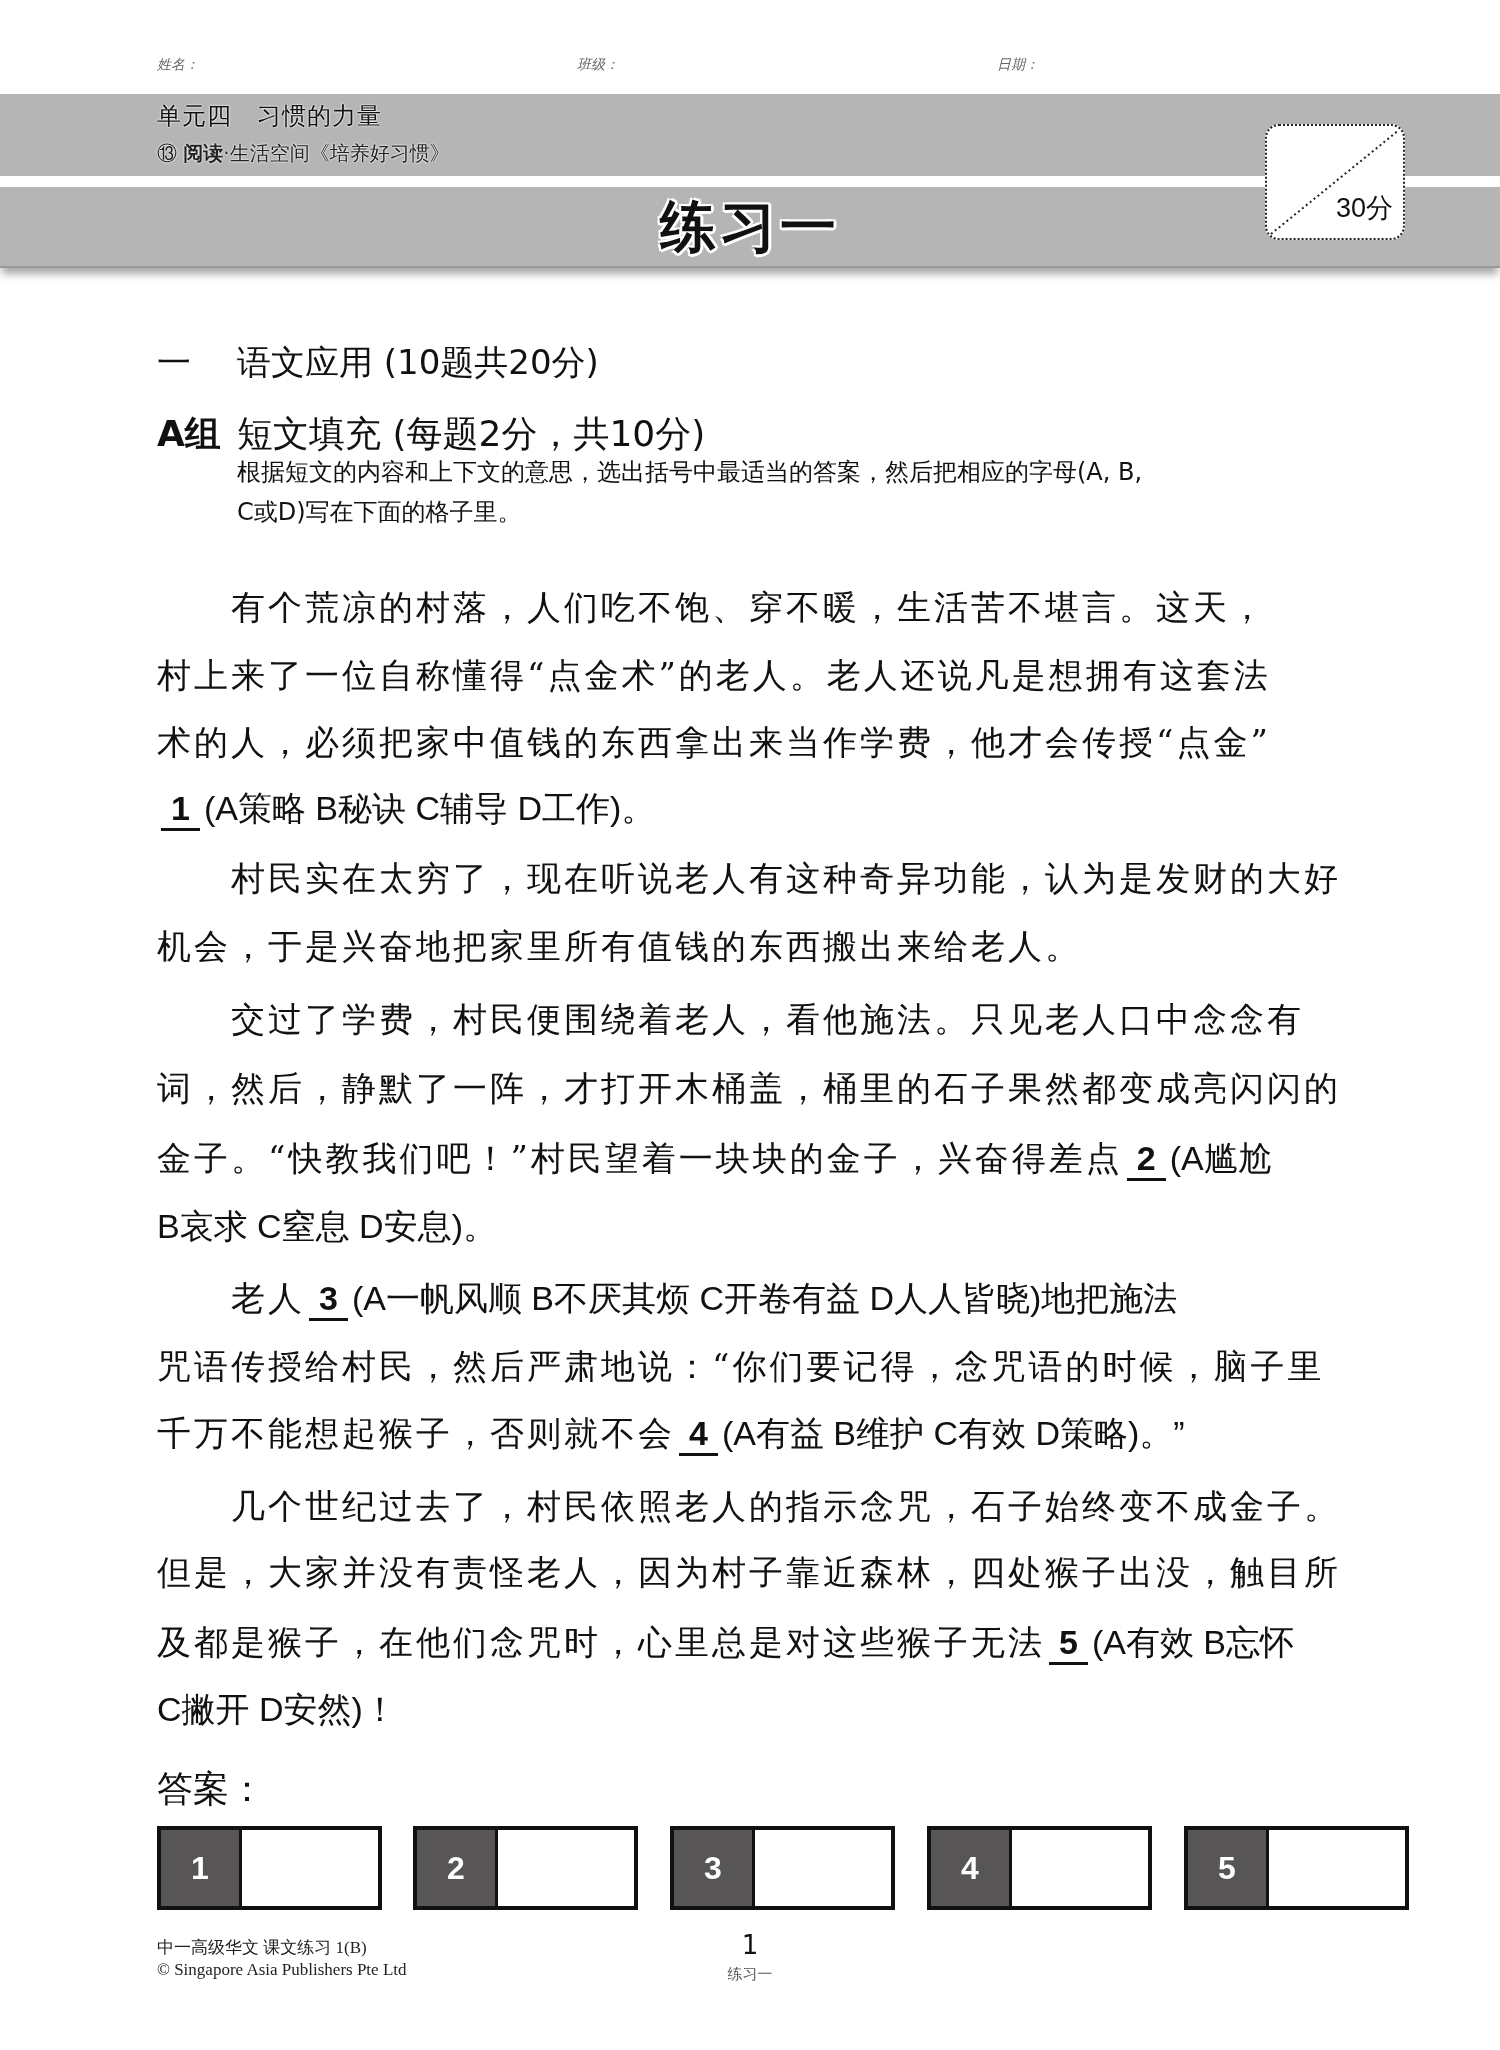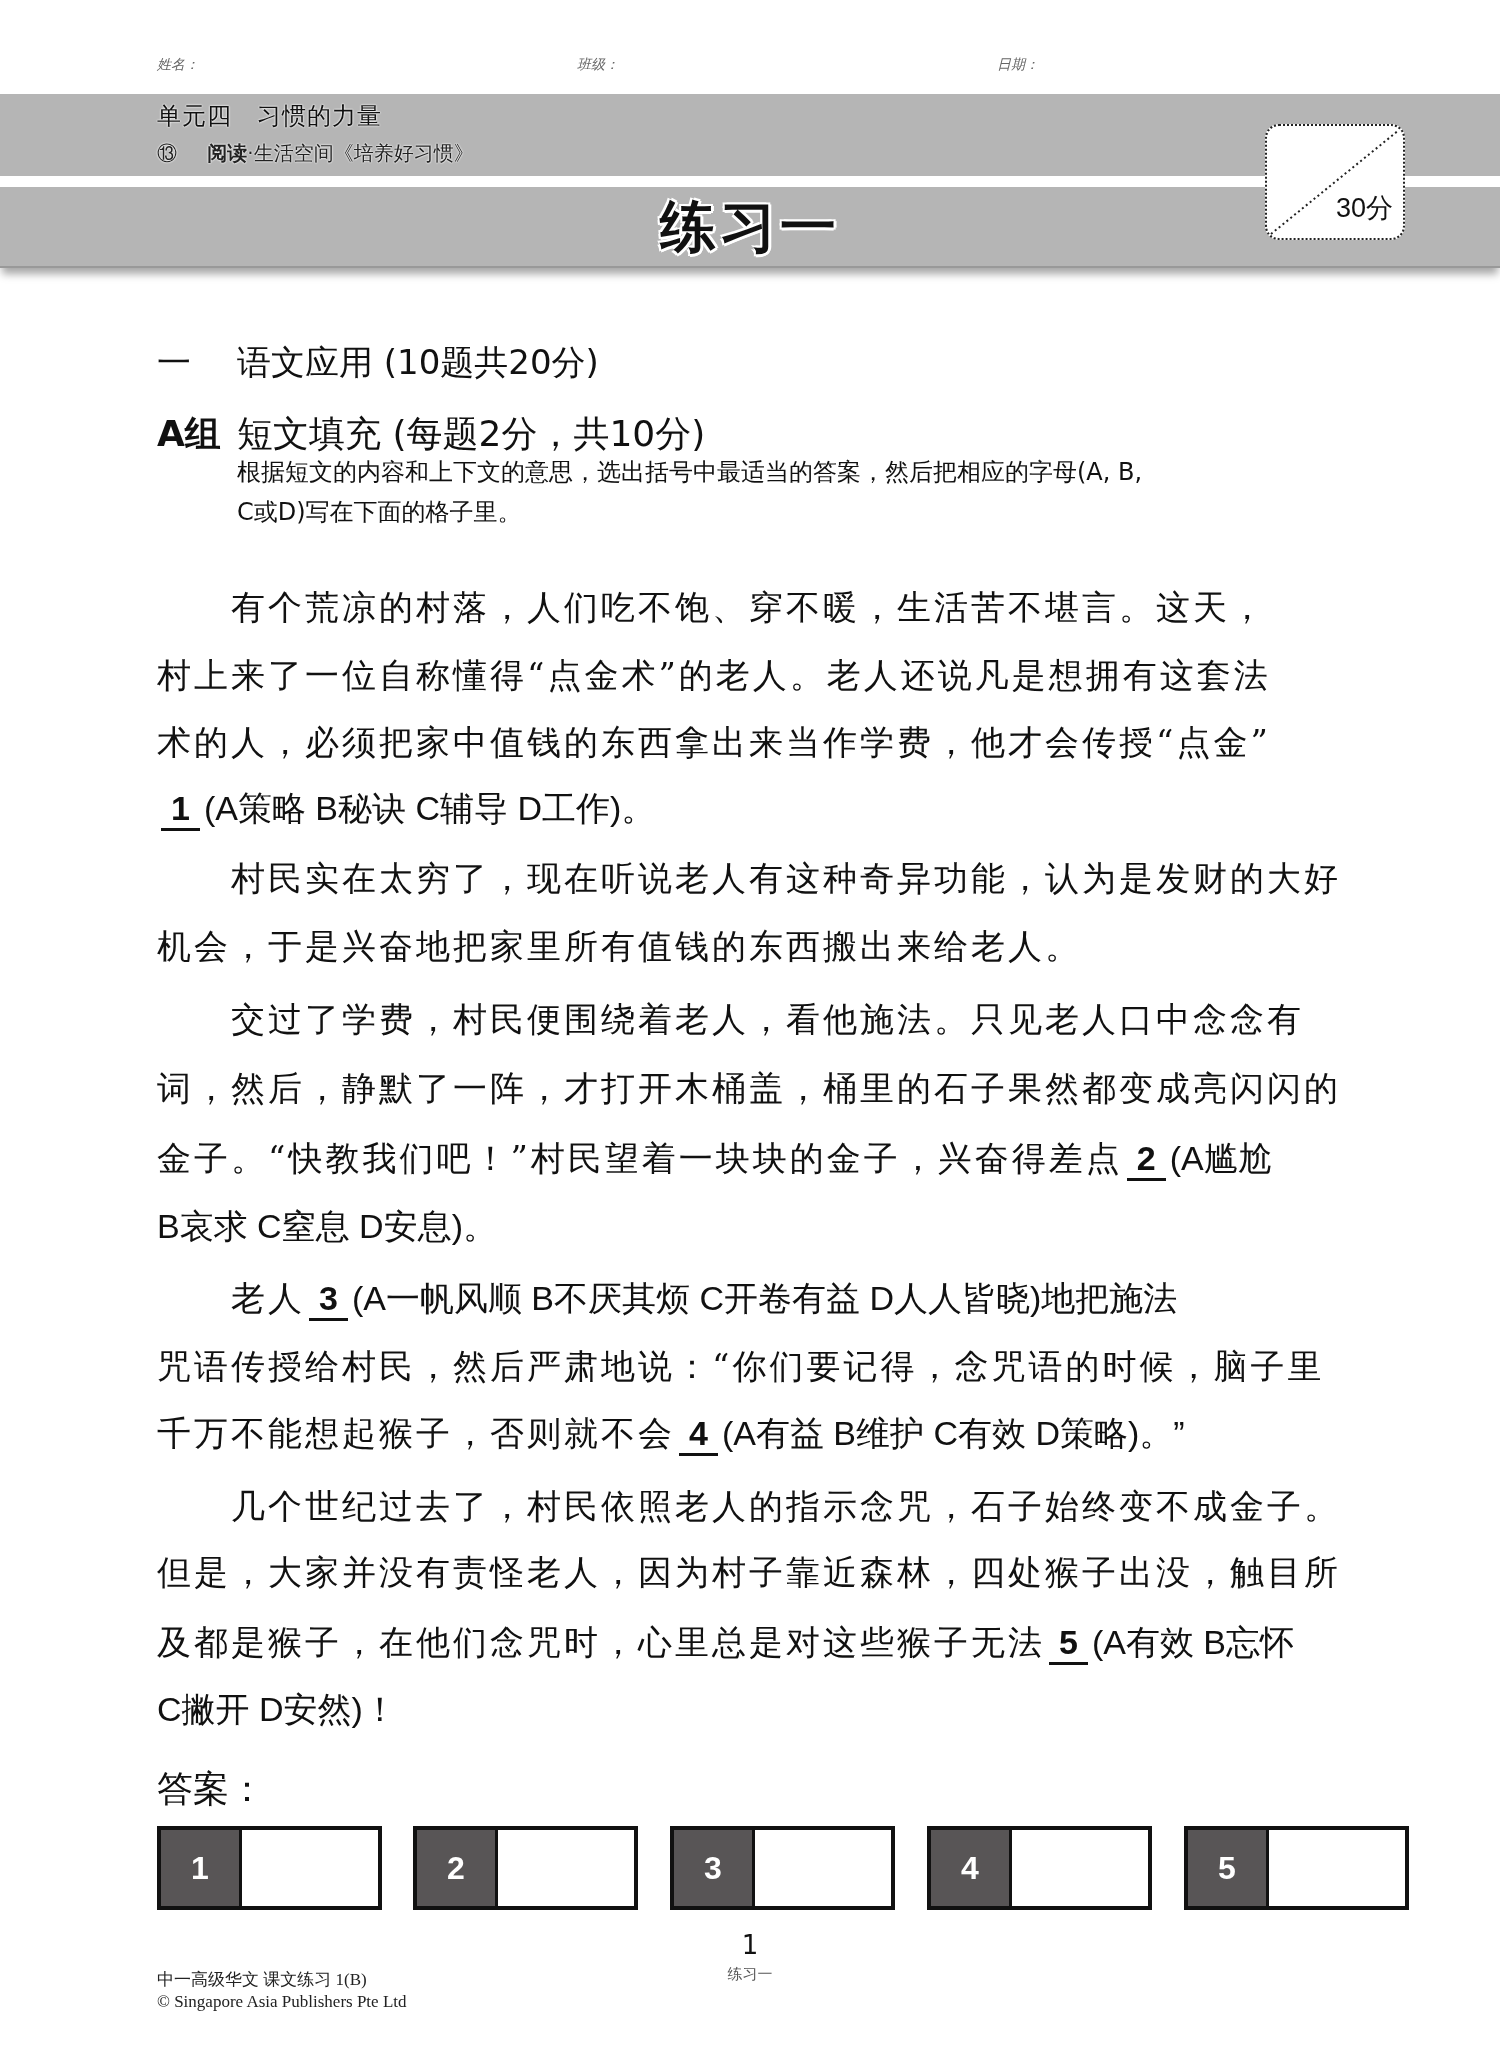--- a/index.html
+++ b/index.html
@@ -8,21 +8,21 @@
   .abs { position:absolute; }
   .namebar { top:56px; left:157px; width:1250px; height:30px; font-family:"DejaVu Serif", serif;
              font-size:14px; color:#666; font-style:italic; }
   .namebar span { position:absolute; top:0; }
   .band1 { left:0; top:94px; width:1500px; height:82px; background:#b5b5b5; }
   .band2 { left:0; top:187px; width:1500px; height:79px; background:#b5b5b5;
            box-shadow:0 8px 8px -2px rgba(0,0,0,0.35); border-bottom:2px solid #999; }
   .unit-title { left:157px; top:100px; font-size:24px; color:#111; font-weight:normal;
                 text-shadow:0 0 2px #fff,0 0 2px #fff; letter-spacing:1px; }
   .lesson { left:157px; top:140px; font-size:20px; color:#222; text-shadow:0 0 2px #fff,0 0 2px #fff; }
-  .lesson b { font-weight:bold;margin-left:24px; }
+  .lesson b { font-weight:bold; }
   .ex-title { left:0; top:190px; width:1500px; text-align:center; font-size:56px; font-weight:bold;
               color:#111; letter-spacing:4px;
               text-shadow:2px 2px 0 #fff,-2px -2px 0 #fff,2px -2px 0 #fff,-2px 2px 0 #fff,0 3px 0 #fff,3px 0 0 #fff; }
   .score-box { left:1265px; top:124px; width:136px; height:112px; background:#fff;
                border:2px dotted #222; border-radius:14px; overflow:hidden; }
   .score-box svg { position:absolute; left:0; top:0; }
   .score-text { position:absolute; right:10px; bottom:12px; font-size:27px; color:#111;
                 font-family:"Liberation Sans Narrow","Liberation Sans", sans-serif; }
   .sec-head { left:157px; top:340px; font-size:34px; color:#111; }
   .sec-head .dash { display:inline-block; width:80px; }
@@ -34,21 +34,21 @@
   .blank { display:inline-block; border-bottom:3px solid #111; padding:0 10px; margin:0 4px;
            font-family:"Liberation Sans", sans-serif; font-weight:bold; letter-spacing:0; }
   .opt { font-family:"Liberation Sans", sans-serif; letter-spacing:0; }
   .ans-label { left:157px; top:1765px; font-size:36px; color:#111;text-align:right; }
   .ans-box { position:absolute; top:1826px; width:217px; height:76px; border:4px solid #111;
              border-left-width:4px; display:flex; }
   .ans-num { width:78px; background:#585556; color:#fff; font-size:32px; font-weight:bold;
              display:flex; align-items:center; justify-content:center; border-right:3px solid #111;
              font-family:"Liberation Sans", sans-serif; }
   .ans-fill { flex:1; background:#fff; }
-  .foot-left { left:157px; top:1937px; font-family:"Liberation Serif", serif; font-size:17px; color:#222; line-height:22px;margin-top:32px; }
+  .foot-left { left:157px; top:1937px; font-family:"Liberation Serif", serif; font-size:17px; color:#222; line-height:22px; }
   .foot-page { left:0; top:1930px; width:1500px; text-align:center; font-size:26px; color:#111; }
   .foot-sub { left:0; top:1965px; width:1500px; text-align:center; font-size:15px; color:#555; }
 </style>
 </head>
 <body>
 
 <div class="abs namebar">
   <span style="left:0">姓名：</span>
   <span style="left:420px">班级：</span>
   <span style="left:840px">日期：</span>

